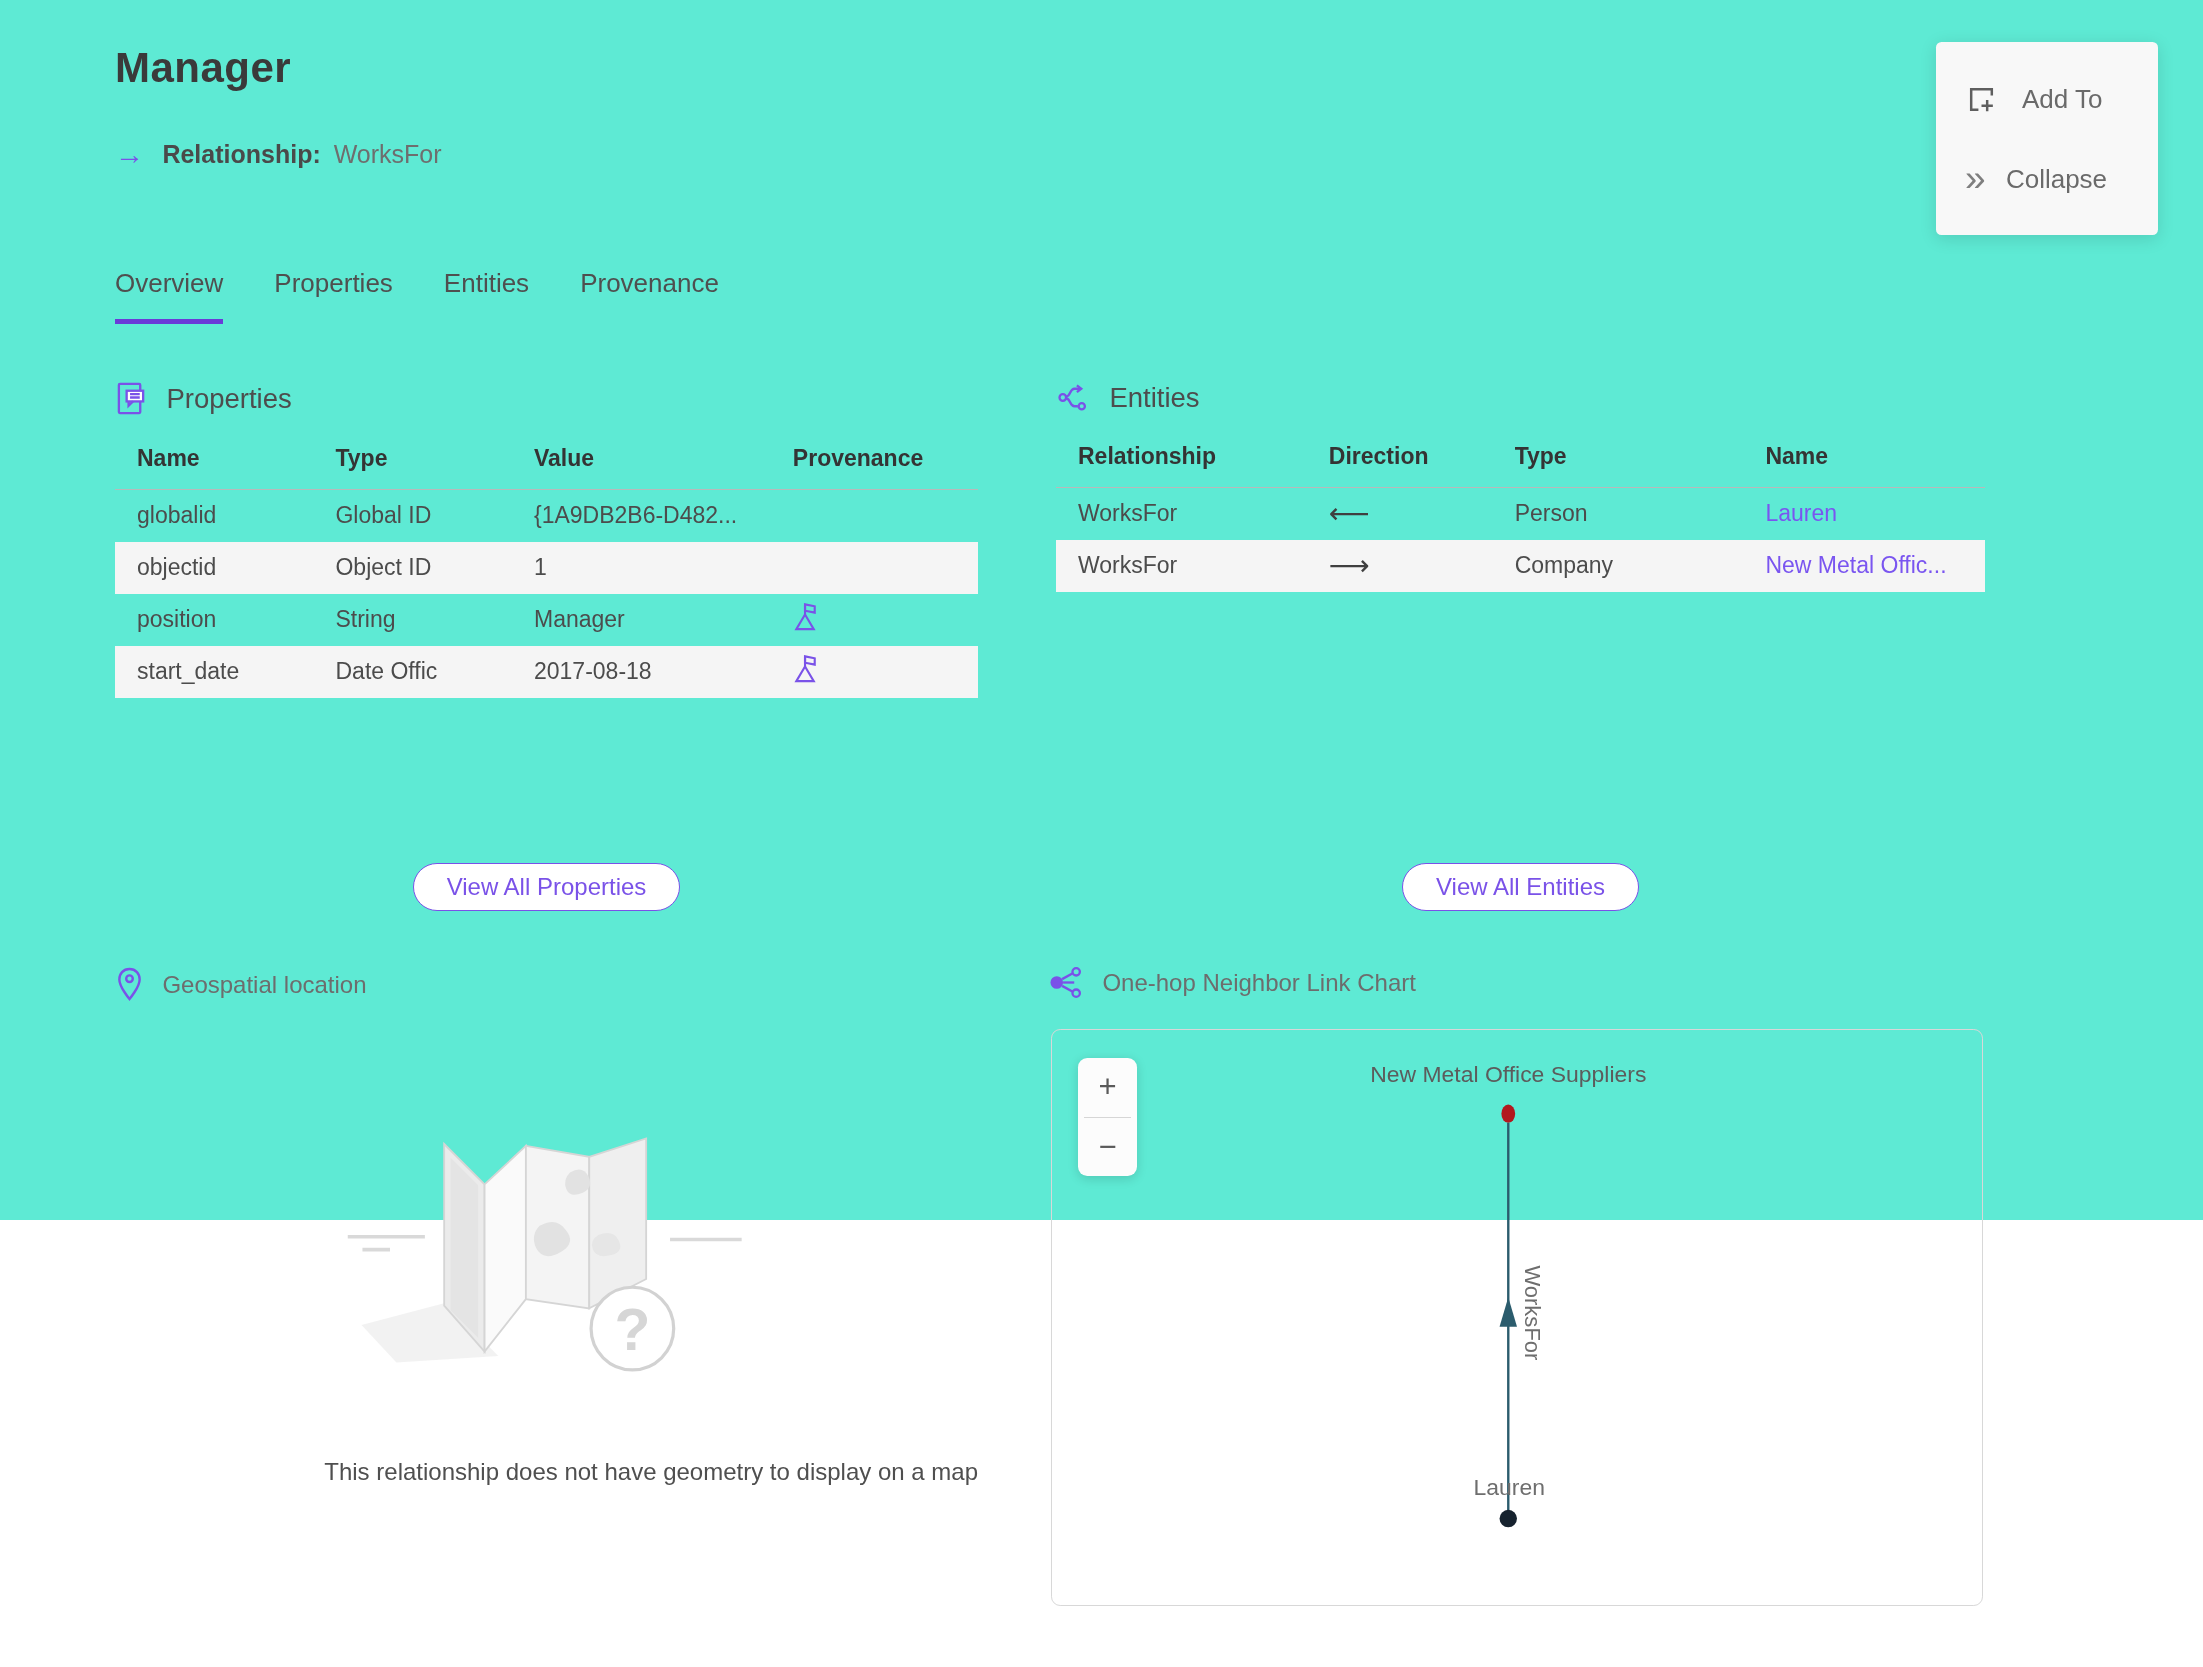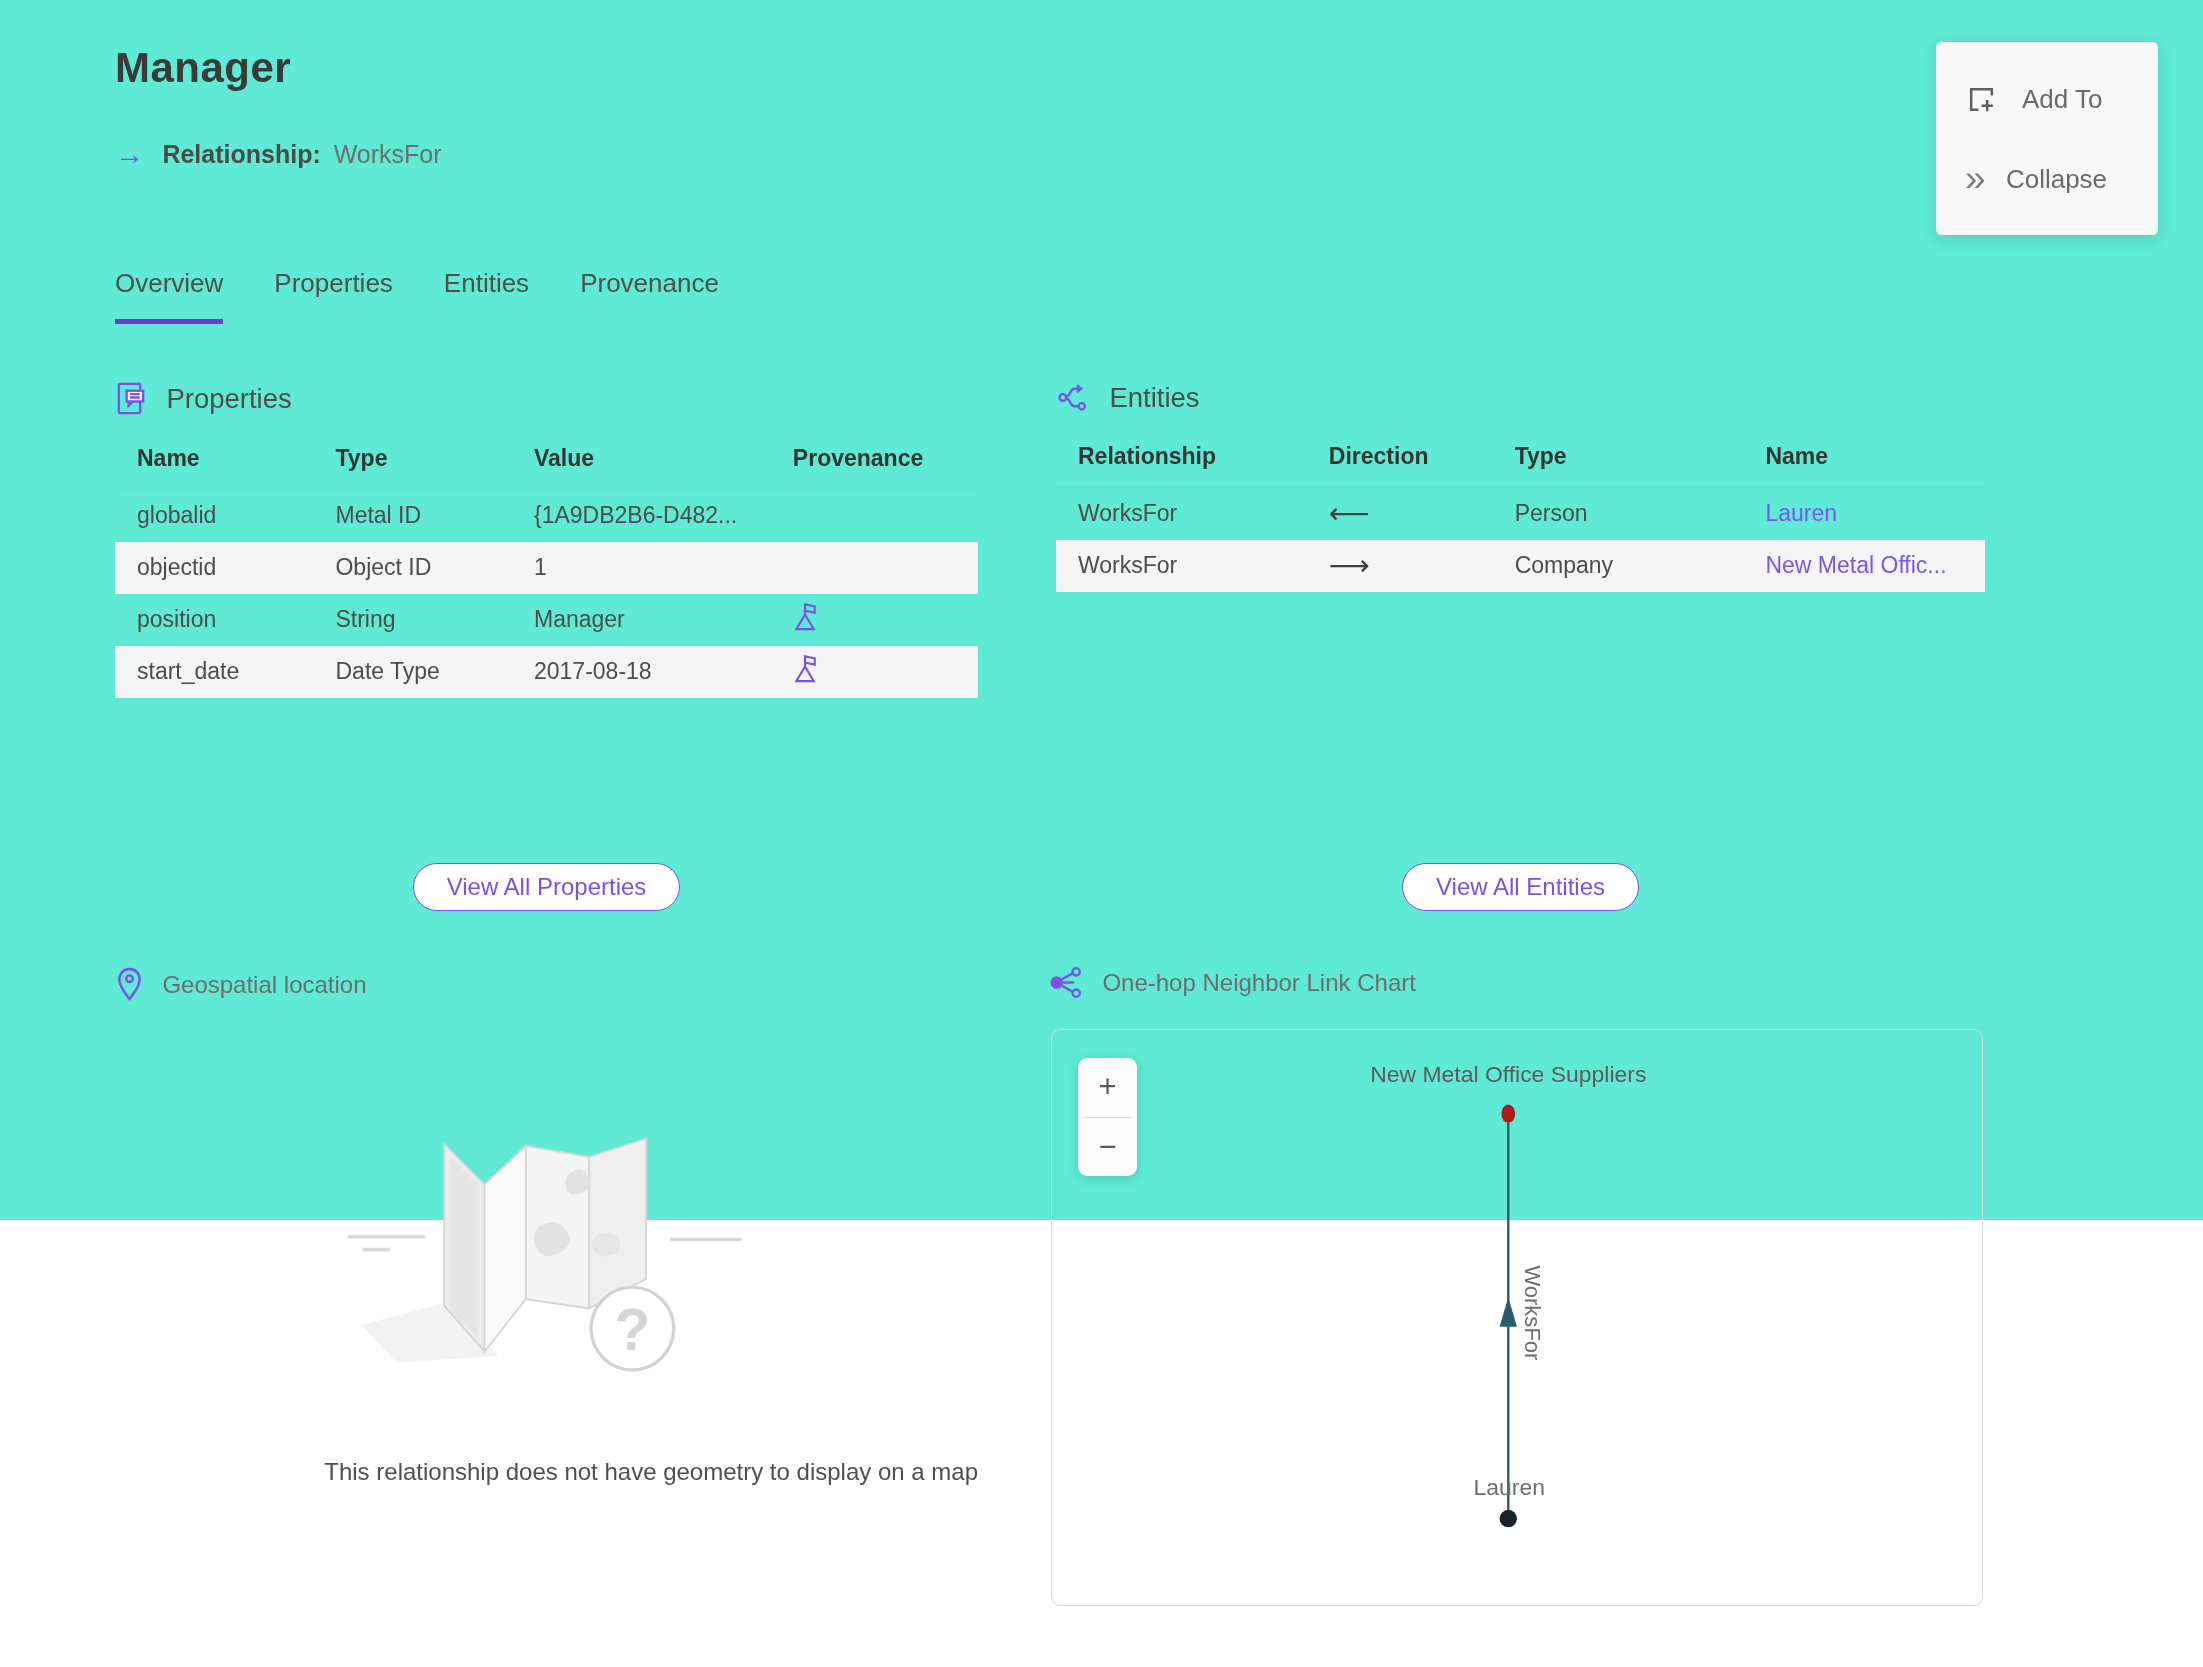--- a/index.html
+++ b/index.html
@@ -118,21 +118,21 @@
         <tr>
           <th>Name</th>
           <th>Type</th>
           <th>Value</th>
           <th>Provenance</th>
         </tr>
       </thead>
       <tbody>
         <tr>
           <td>globalid</td>
-          <td>Metal ID</td>
+          <td>Global ID</td>
           <td>{1A9DB2B6-D482...</td>
           <td></td>
         </tr>
         <tr>
           <td>objectid</td>
           <td>Object ID</td>
           <td>1</td>
           <td></td>
         </tr>
         <tr>
@@ -144,21 +144,21 @@
               <svg width="26" height="31" viewBox="0 0 26 32" fill="none" stroke="#7a52e8" stroke-width="2.2">
                 <path d="M12 4 V15"></path>
                 <path d="M12 3.5 L22 5.5 V12 L12 10 Z"></path>
                 <path d="M12 14 L3 29 H21 Z"></path>
               </svg>
             </span>
           </td>
         </tr>
         <tr>
           <td>start_date</td>
-          <td>Date Type</td>
+          <td>Date Offic</td>
           <td>2017-08-18</td>
           <td>
             <span class="icon">
               <svg width="26" height="31" viewBox="0 0 26 32" fill="none" stroke="#7a52e8" stroke-width="2.2">
                 <path d="M12 4 V15"></path>
                 <path d="M12 3.5 L22 5.5 V12 L12 10 Z"></path>
                 <path d="M12 14 L3 29 H21 Z"></path>
               </svg>
             </span>
           </td>

